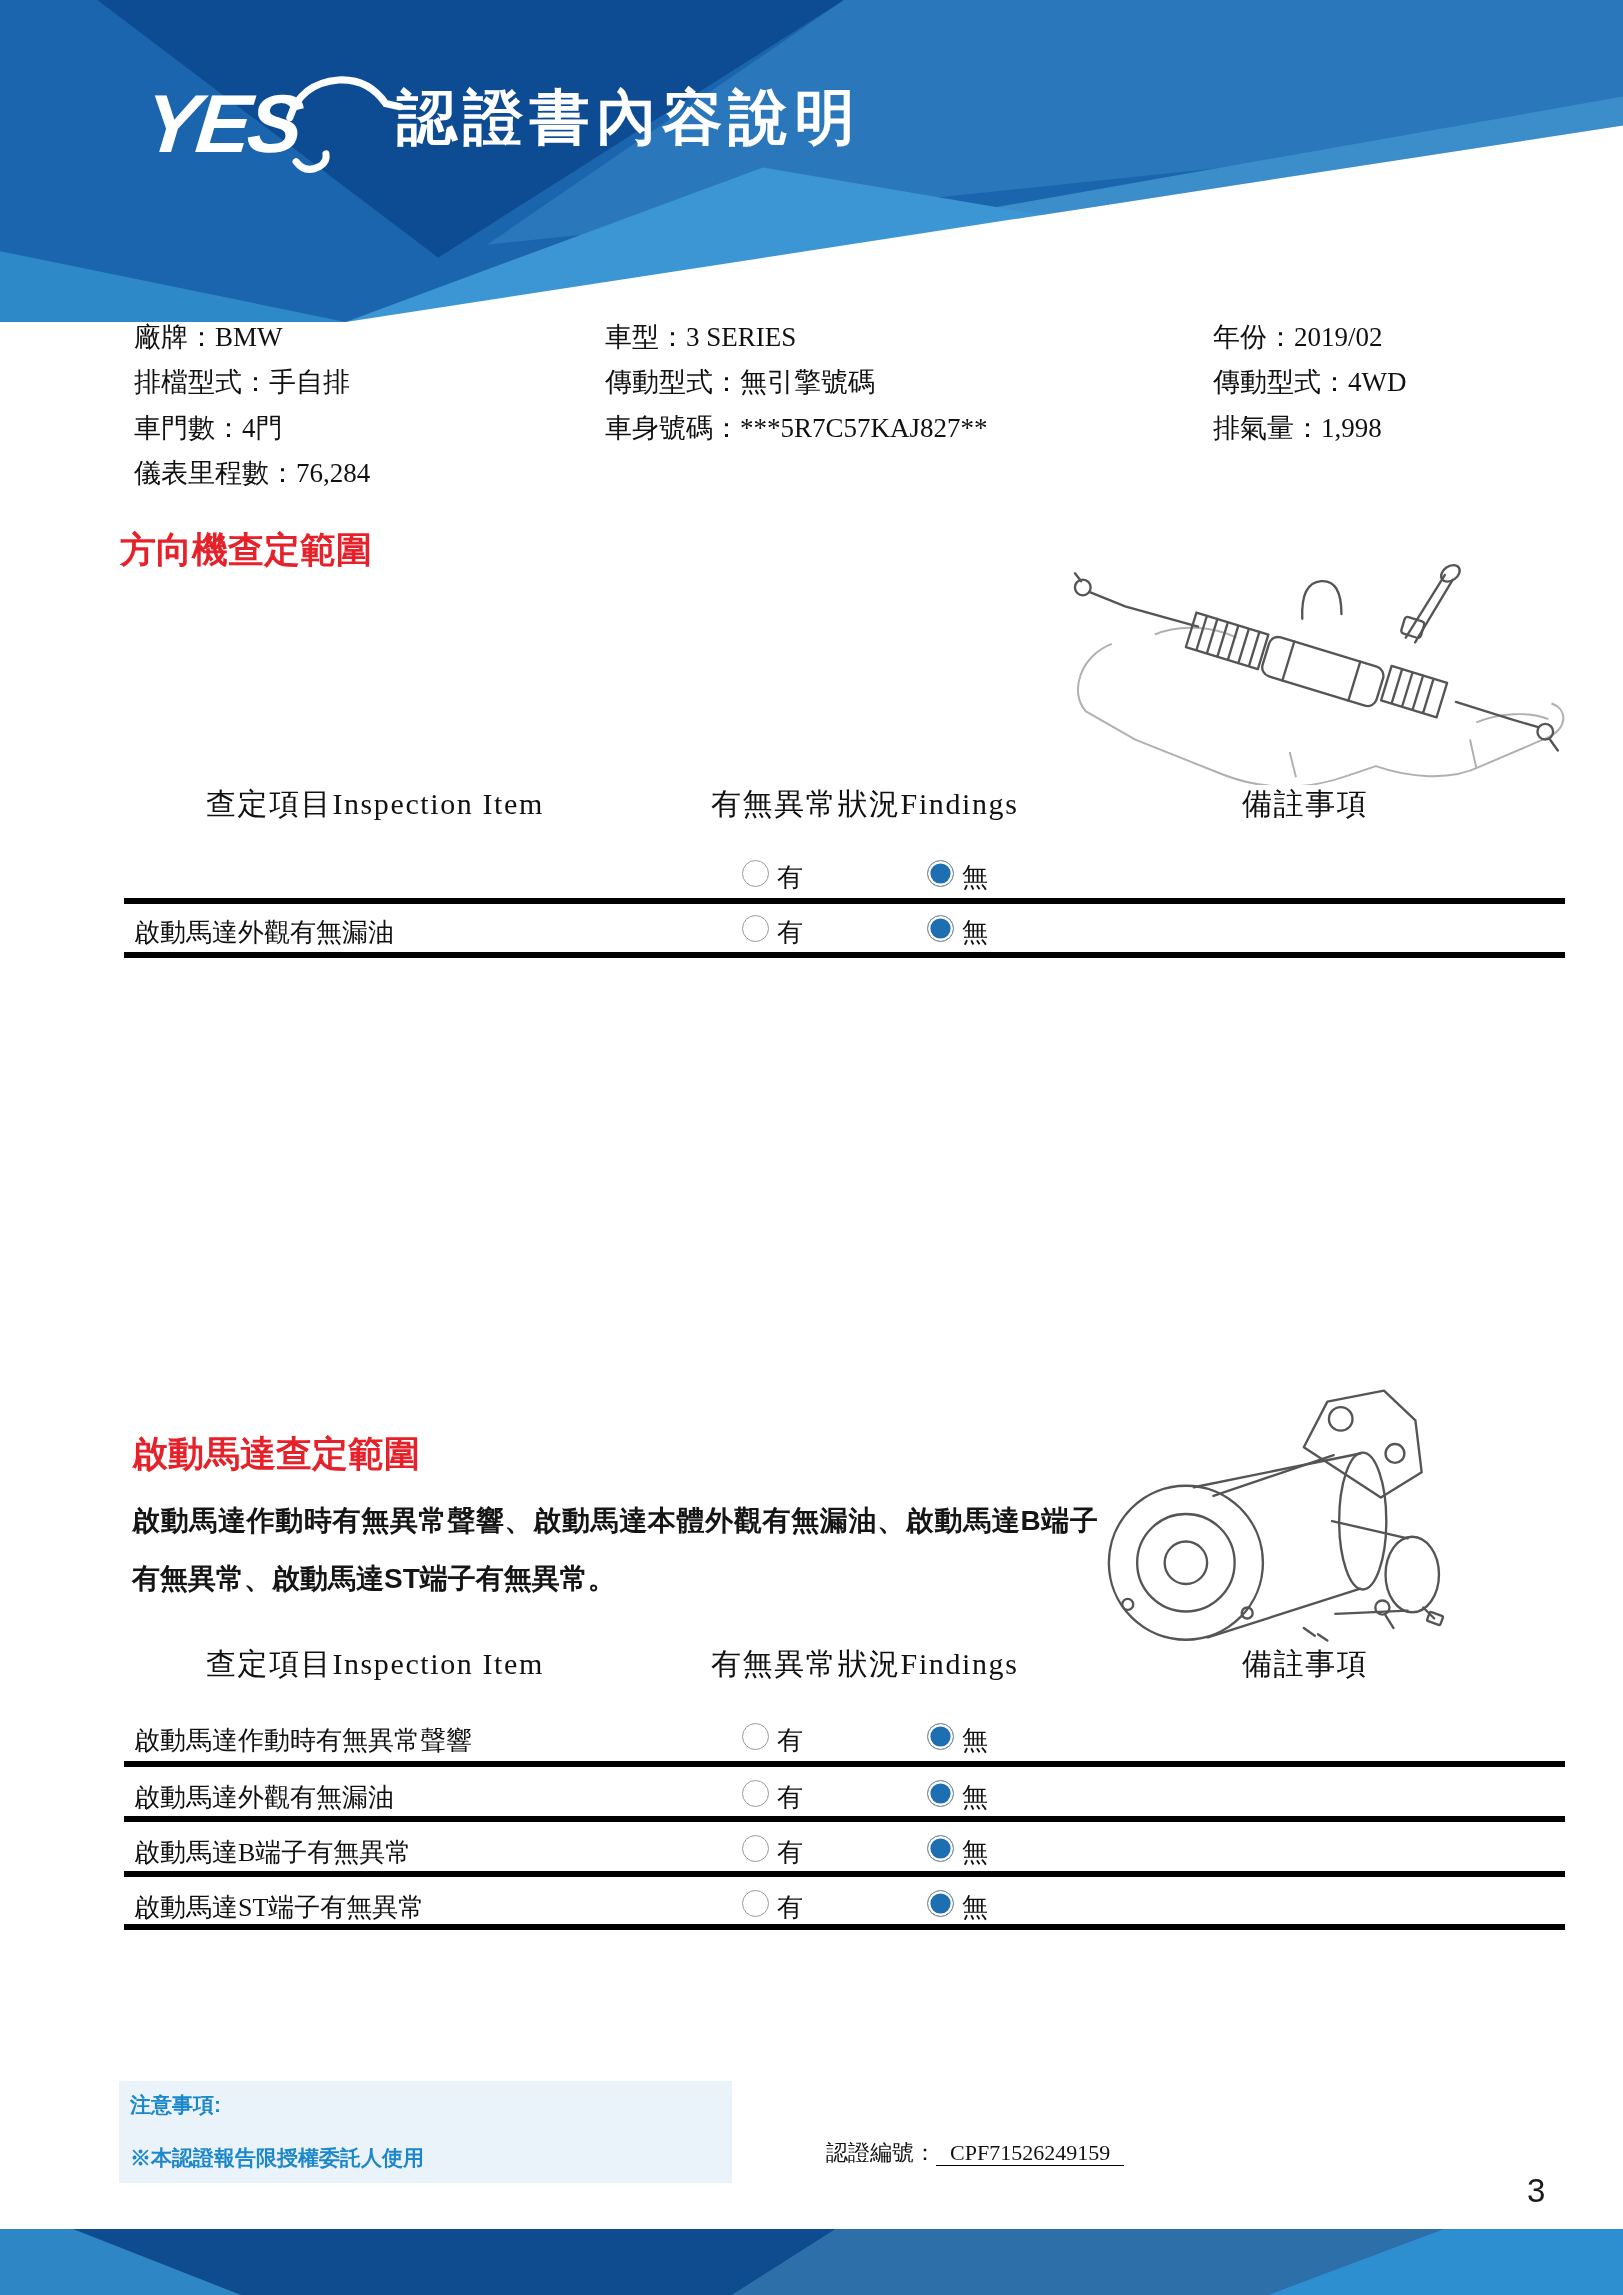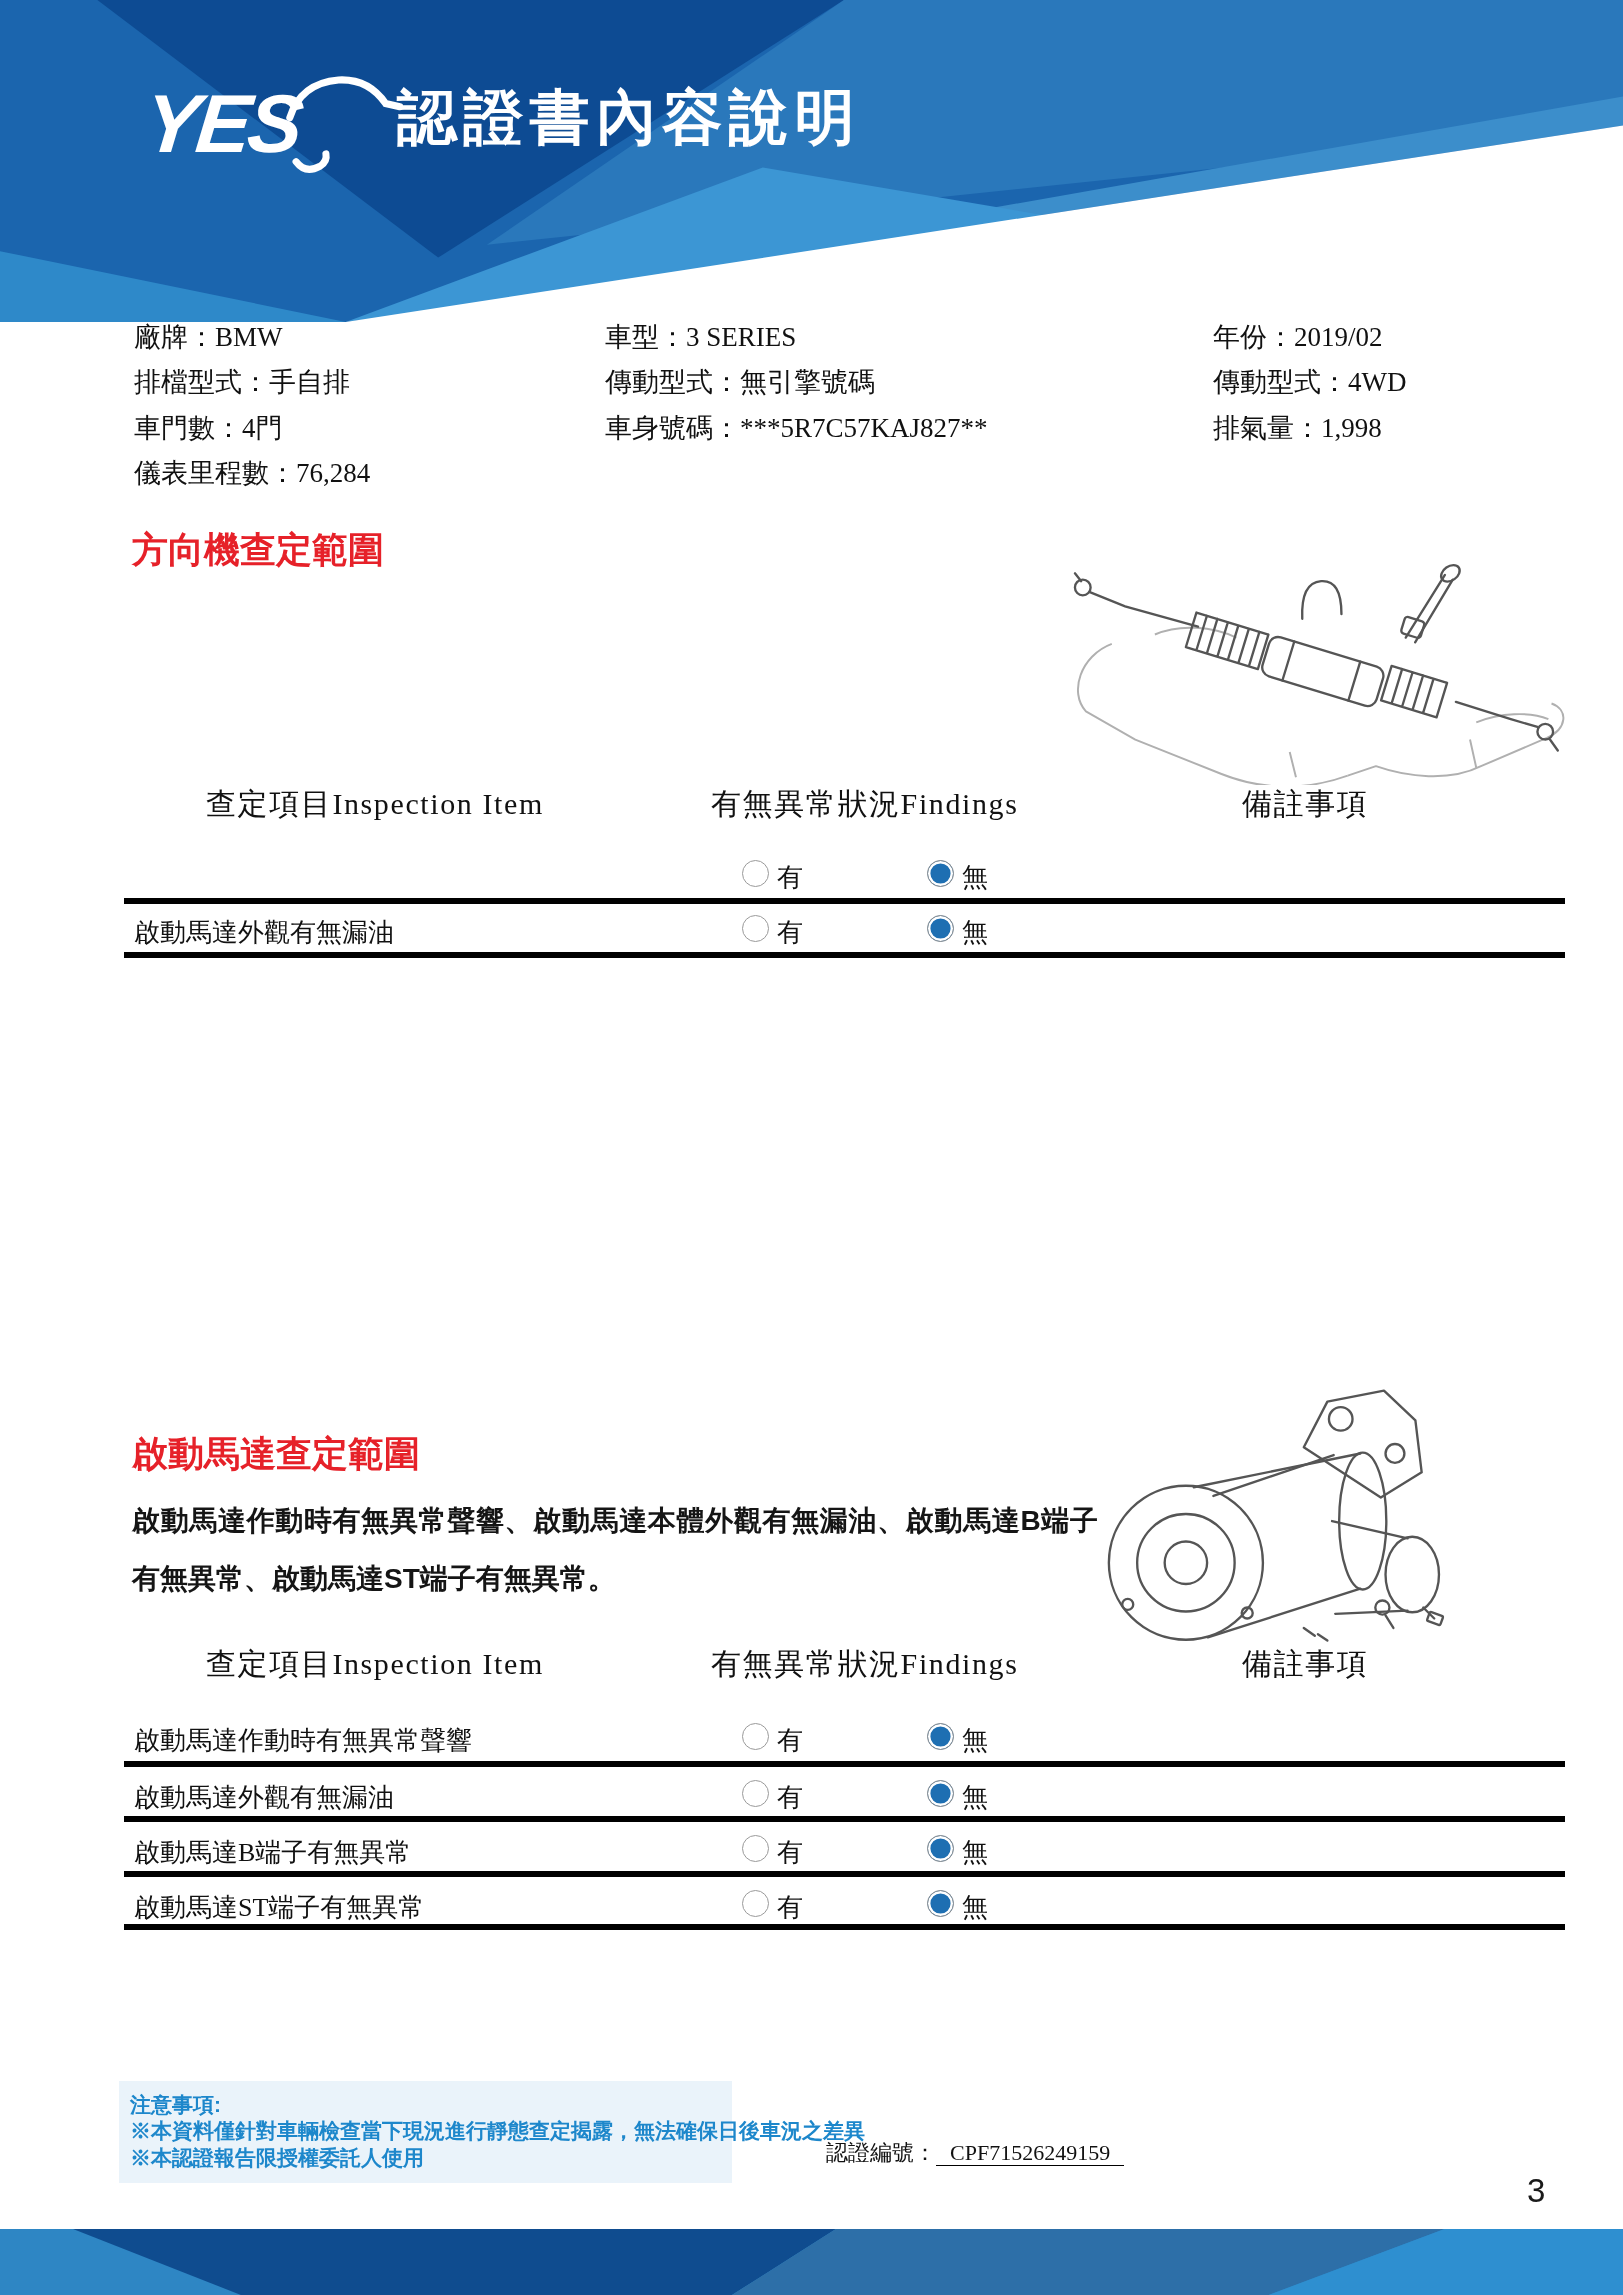--- a/index.html
+++ b/index.html
@@ -103,21 +103,21 @@
 
     <div class="vrow" style="left:605px;top:319px"><span>車型</span><span>：</span><span>3 SERIES</span></div>
     <div class="vrow" style="left:605px;top:364px"><span>傳動型式</span><span>：</span><span>無引擎號碼</span></div>
     <div class="vrow" style="left:605px;top:410px"><span>車身號碼</span><span>：</span><span>***5R7C57KAJ827**</span></div>
 
     <div class="vrow" style="left:1213px;top:319px"><span>年份</span><span>：</span><span>2019/02</span></div>
     <div class="vrow" style="left:1213px;top:364px"><span>傳動型式</span><span>：</span><span>4WD</span></div>
     <div class="vrow" style="left:1213px;top:410px"><span>排氣量</span><span>：</span><span>1,998</span></div>
   </div>
 
-  <div class="sec-title" style="left:132px;top:532px">方向機查定範圍</div>
+  <div class="sec-title" style="left:120px;top:532px">方向機查定範圍</div>
 
 
   <svg class="illu" style="left:1037px;top:542px" width="565" height="243" viewBox="0 0 720 310">
     <g stroke="#b0b0b0" stroke-width="2.5" fill="none" stroke-linejoin="round">
       <path d="M95 130 C55 145 40 192 62 216 L125 252 L235 296 C295 320 352 314 396 298"></path>
       <path d="M396 298 L432 286 C472 300 526 306 566 286 L650 250 C676 238 678 214 656 206"></path>
       <path d="M150 118 C182 104 224 108 254 122"></path>
       <path d="M560 230 C590 218 628 216 652 226"></path>
       <path d="M330 300 L322 268 M560 288 L552 252"></path>
     </g>
@@ -242,21 +242,20 @@
     <span class="titem">啟動馬達ST端子有無異常</span>
     <span class="radio r-yes"></span>
     <span class="opt l-yes">有</span>
     <span class="radio r-no checked"></span>
     <span class="opt l-no">無</span>
   </div>
   <div class="sep" style="top:1924px"></div>
 
   <div class="note-tint"></div>
   <div class="fnote" style="top:2091px">注意事項:</div>
-  <div class="fnote" style="top:2117px">※本資料僅針對車輛檢查當下現況進行靜態查定揭露，無法確保日後車況之差異</div>
   <div class="fnote" style="top:2144px">※本認證報告限授權委託人使用</div>
 
   <div class="cert">
     <span>認證編號：</span><span class="cert-val">CPF71526249159</span>
   </div>
 
   <div class="pagenum">3</div>
 
   <div class="fbar">
     <div class="fb-layer fb-base"></div>

